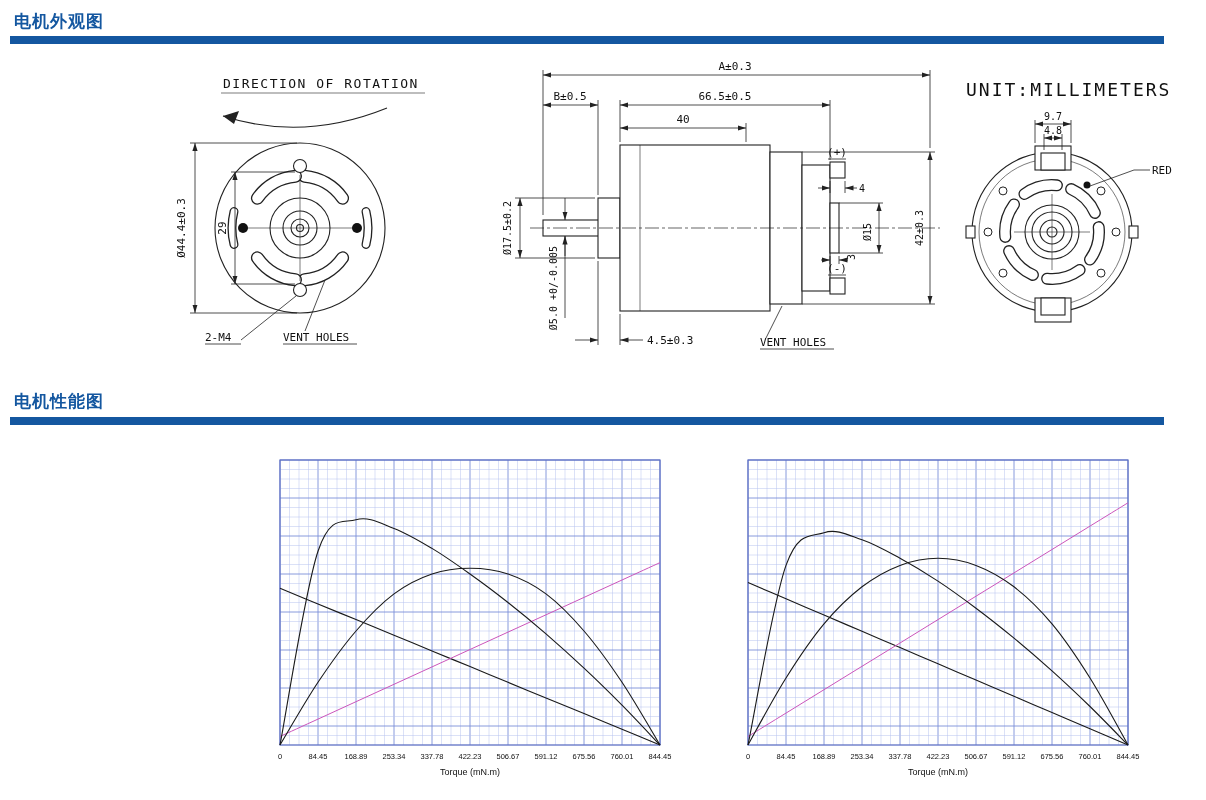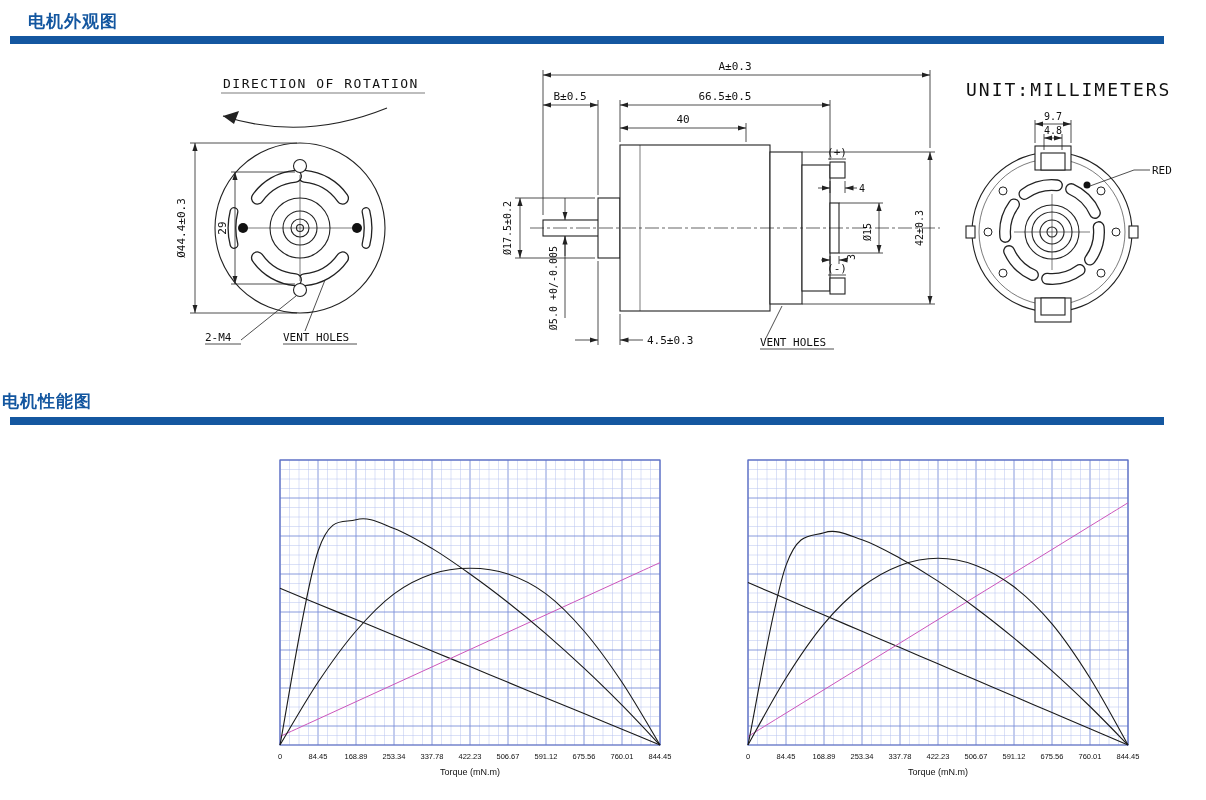--- a/index.html
+++ b/index.html
@@ -29,21 +29,21 @@
   <defs>
     <marker id="mE" markerWidth="10" markerHeight="7" refX="8.5" refY="3" orient="auto" markerUnits="userSpaceOnUse">
       <path d="M0,0.4 L8.5,3 L0,5.6 z" fill="#222"></path>
     </marker>
     <marker id="mS" markerWidth="10" markerHeight="7" refX="0.5" refY="3" orient="auto" markerUnits="userSpaceOnUse">
       <path d="M8.5,0.4 L0.5,3 L8.5,5.6 z" fill="#222"></path>
     </marker>
   </defs>
 </svg>
 
-<div class="section-title" style="left:28px;top:10px">电机外观图</div>
+<div class="section-title" style="left:14px;top:10px">电机外观图</div>
 <div class="section-bar" style="left:10px;top:36px;width:1154px"></div>
 
 <svg class="drawing" width="330" height="340" style="left:135px;top:50px">
   <text class="cad t13" x="88" y="38">DIRECTION OF ROTATION</text>
   <line x1="86" y1="43" x2="290" y2="43" class="thin"></line>
   <path d="M252,58 Q168,92 88,66" class="outl"></path>
   <polygon points="88,66 104,61 99,74" fill="#222"></polygon>
 
   <g>
     <circle cx="165" cy="178" r="85" class="fillw"></circle>
@@ -222,21 +222,21 @@
     <text class="cad t10" text-anchor="middle" x="123" y="70">9.7</text>
     <line x1="114" y1="84" x2="114" y2="100"></line>
     <line x1="132" y1="84" x2="132" y2="100"></line>
     <line x1="114" y1="88" x2="132" y2="88" marker-start="url(#mS)" marker-end="url(#mE)"></line>
     <text class="cad t10" text-anchor="middle" x="123" y="84">4.8</text>
     <text class="cad t11" x="222" y="124">RED</text>
     <polyline points="220,120 204,120 160,136"></polyline>
   </g>
 </svg>
 
-<div class="section-title" style="left:2px;top:390px">电机性能图</div>
+<div class="section-title" style="left:14px;top:390px">电机性能图</div>
 <div class="section-bar" style="left:10px;top:417px;width:1154px"></div>
 
 <div class="chart-block" style="left:256px;top:452px">
   <svg id="chart-left" width="424" height="340">
       <g>
         <line x1="24" y1="8" x2="24" y2="293" stroke="#7a8ed8" stroke-width="0.9"></line>
         <line x1="33.5" y1="8" x2="33.5" y2="293" stroke="#b6c3ef" stroke-width="0.5"></line>
         <line x1="43" y1="8" x2="43" y2="293" stroke="#b6c3ef" stroke-width="0.5"></line>
         <line x1="52.5" y1="8" x2="52.5" y2="293" stroke="#b6c3ef" stroke-width="0.5"></line>
         <line x1="62" y1="8" x2="62" y2="293" stroke="#7a8ed8" stroke-width="0.9"></line>

